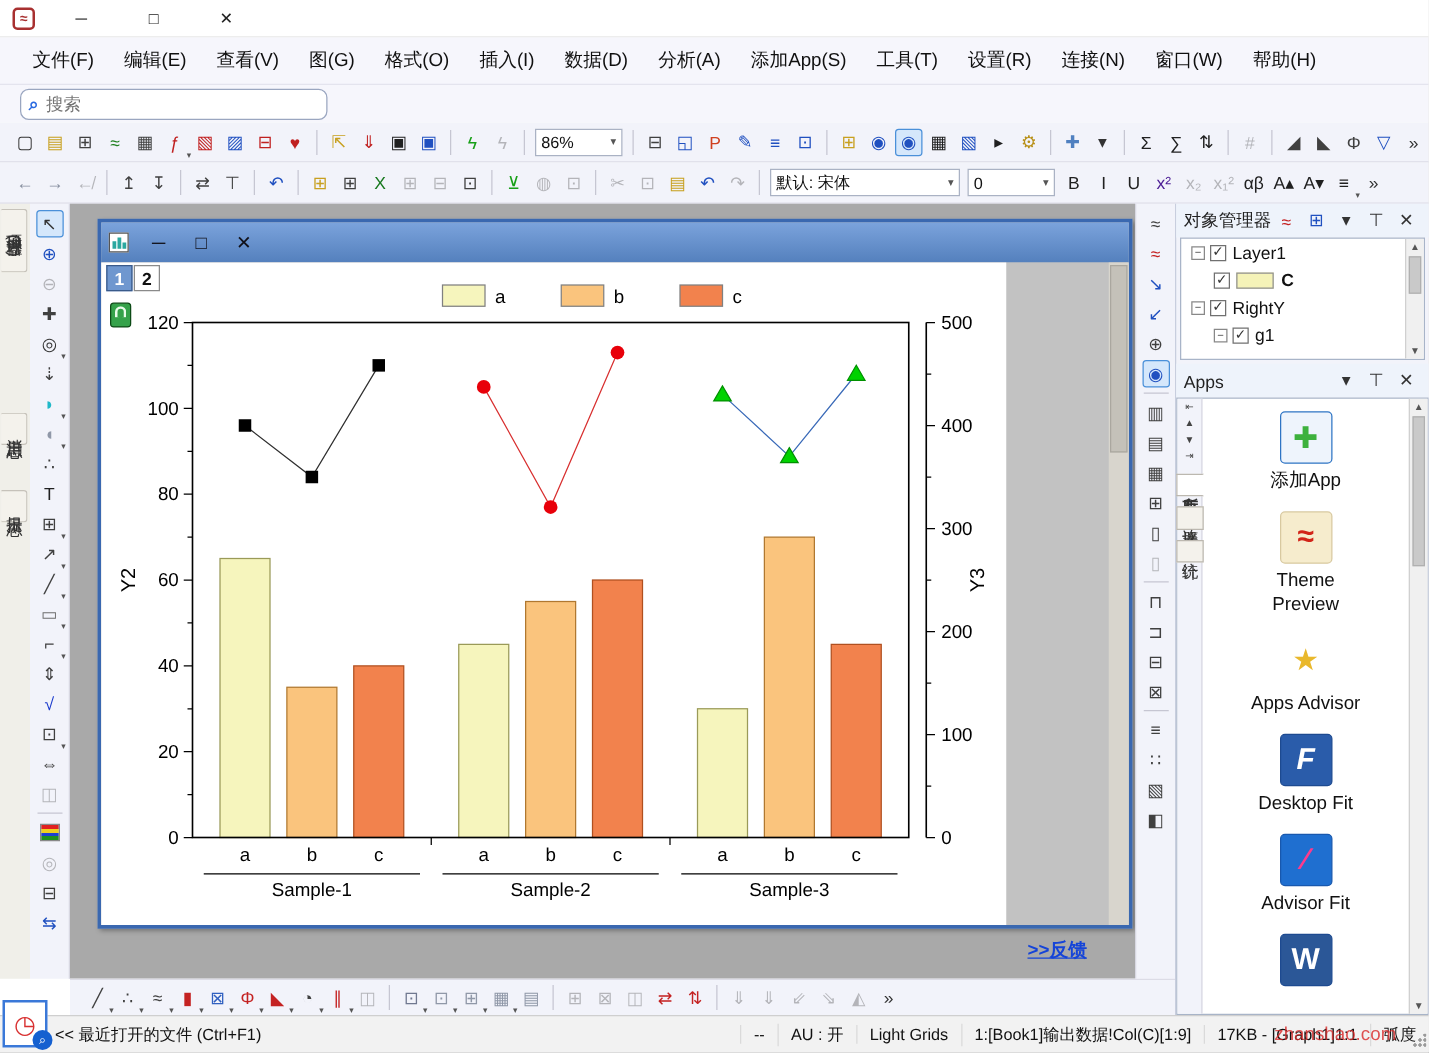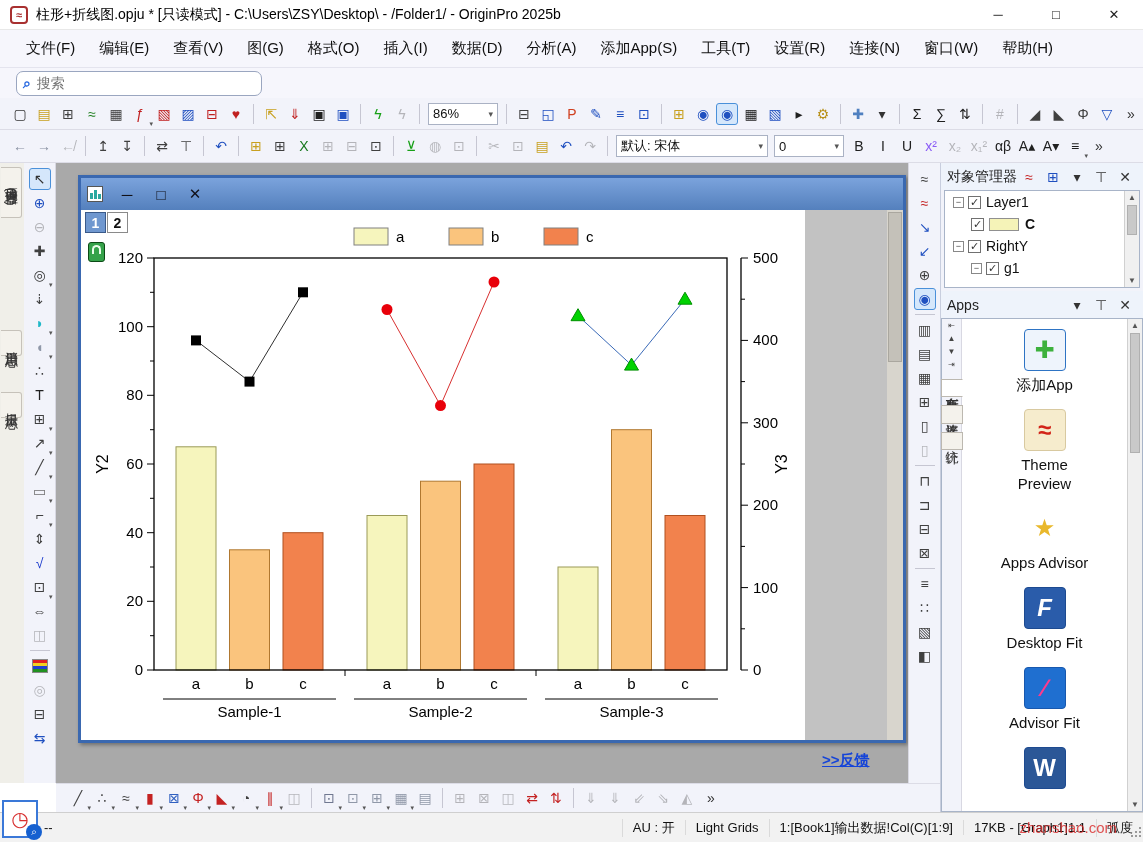--- a/index.html
+++ b/index.html
@@ -120,21 +120,20 @@
                    border:2px solid #3a78d8; z-index:10; display:flex; align-items:center; justify-content:center; }
   .recent-widget .clk { color:#d83030; font-size:20px; font-weight:bold; }
   .recent-widget .mag { position:absolute; right:-6px; bottom:-4px; width:16px; height:16px; border-radius:50%;
                         background:#1560d0; color:#fff; font-size:10px; display:flex; align-items:center; justify-content:center; }
 </style>
 </head>
 <body>
 
 <div class="titlebar">
   <div class="origin-ic">≈</div>
-  <div class="ttl">柱形+折线图.opju * [只读模式] - C:\Users\ZSY\Desktop\ - /Folder1/ - OriginPro 2025b</div>
   <div class="winbtns">
     <div class="winbtn">─</div>
     <div class="winbtn">□</div>
     <div class="winbtn">✕</div>
   </div>
 </div>
 
 <div class="menubar" id="menubar">
     <div class="menu-item">文件(F)</div>
     <div class="menu-item">编辑(E)</div>
@@ -248,21 +247,21 @@
       <span>默认: 宋体</span>
       <span class="dd">▾</span>
     </div>
     <div class="tb-combo" style="width: 70px;">
       <span>0</span>
       <span class="dd">▾</span>
     </div>
     <div class="tb-icon" style="color: rgb(32, 32, 32);">B</div>
     <div class="tb-icon" style="color: rgb(32, 32, 32);">I</div>
     <div class="tb-icon" style="color: rgb(32, 32, 32);">U</div>
-    <div class="tb-icon" style="color: #8b5cf6;">x²</div>
+    <div class="tb-icon" style="color: #4c1d95;">x²</div>
     <div class="tb-icon dim">x₂</div>
     <div class="tb-icon dim">x₁²</div>
     <div class="tb-icon" style="color: rgb(32, 32, 32);">αβ</div>
     <div class="tb-icon" style="color: rgb(32, 32, 32);">A▴</div>
     <div class="tb-icon" style="color: rgb(32, 32, 32);">A▾</div>
     <div class="tb-icon" style="color: rgb(32, 32, 32);">≡<span class="ddm">▾</span></div>
     <div class="tb-icon">»</div>
   </div>
 
 <div class="left-tabstrip" id="left-tabstrip">
@@ -562,20 +561,21 @@
     <div class="tb-sep"></div>
     <div class="tb-icon dim">⇓</div>
     <div class="tb-icon dim">⇓</div>
     <div class="tb-icon dim">⇙</div>
     <div class="tb-icon dim">⇘</div>
     <div class="tb-icon dim">◭</div>
     <div class="tb-icon">»</div>
   </div>
 
 <div class="statusbar" id="statusbar">
+    <div class="sb-item">&lt;&lt; 最近打开的文件 (Ctrl+F1)</div>
     <div class="sb-item">--</div>
     <div class="sb-item">AU : 开</div>
     <div class="sb-item">Light Grids</div>
     <div class="sb-item">1:[Book1]输出数据!Col(C)[1:9]</div>
     <div class="sb-item">17KB - [Graph1]1:1</div>
     <div class="sb-item">弧度</div>
     <div class="grip"></div>
   </div>
 <div class="watermark">zhanshao.com</div>
 <div class="recent-widget">

